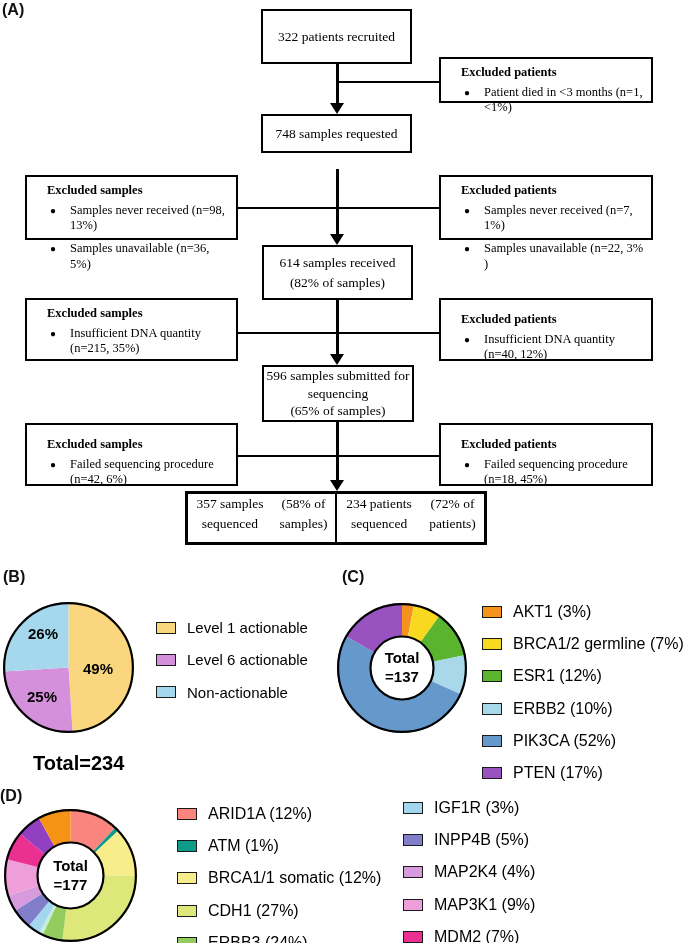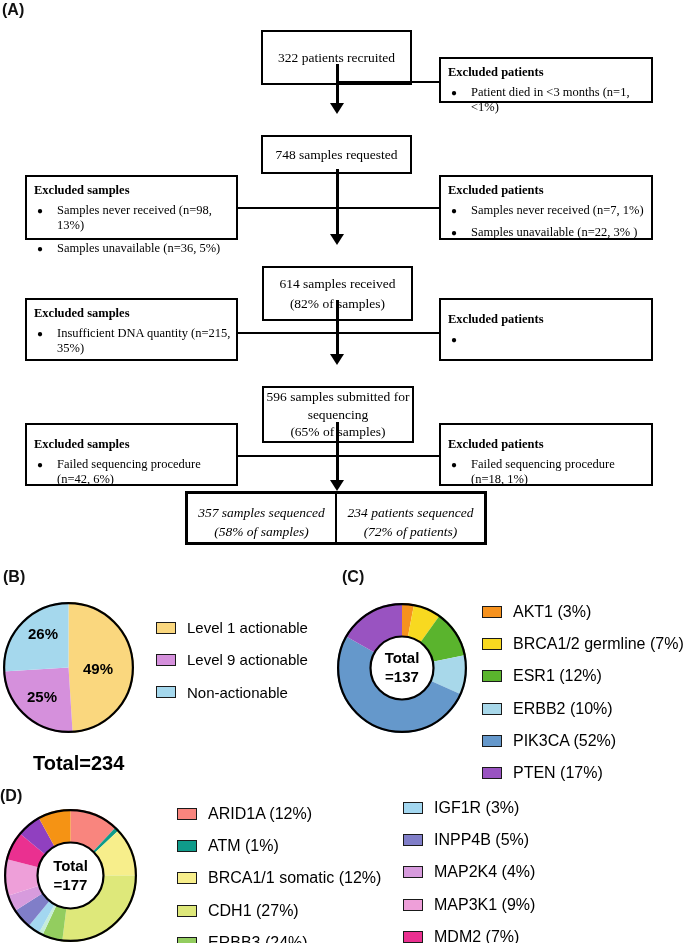--- a/index.html
+++ b/index.html
@@ -5,37 +5,37 @@
   html,body { margin:0; padding:0; background:#fff; }
   .canvas { position:relative; width:685px; height:943px; background:#fff; overflow:hidden;
             font-family:"Liberation Serif", serif; color:#000; }
 
   .panel-label { position:absolute; font-family:"Liberation Sans", sans-serif;
                  font-weight:bold; font-size:16px; color:#111; }
 
   
   .fbox { position:absolute; box-sizing:border-box; border:2px solid #000; background:#fff;
           display:flex; flex-direction:column; align-items:center; justify-content:center;
-          text-align:center; font-size:13.5px; line-height:1.45;margin-top:21px; }
+          text-align:center; font-size:13.5px; line-height:1.45; }
   .xbox { position:absolute; box-sizing:border-box; border:2.5px solid #000; background:#fff;
-          padding:6px 4px 4px 7px; font-size:12.5px; line-height:1.25; }
+          padding:6px 4px 4px 20px; font-size:12.5px; line-height:1.25; }
   .xtitle { font-weight:bold; }
   .xitem { display:flex; margin-top:4px; }
   .xitem + .xitem { margin-top:7px; }
   .bul { flex:none; width:20px; padding-left:3px; font-size:10px; padding-top:2px; }
 
   .vline { position:absolute; width:3.5px; background:#000; }
   .hline { position:absolute; height:1.5px; background:#000; }
   .arrow-down { position:absolute; width:0; height:0;
                 border-left:7px solid transparent; border-right:7px solid transparent;
                 border-top:11px solid #000; }
 
   .final-box { position:absolute; box-sizing:border-box; border:3px solid #000; background:#fff; display:flex; }
-  .final-cell { width:50%; display:flex; flex-direction:column; justify-content:flex-end;
-                text-align:center; font-size:13.5px; line-height:1.45;font-style:italic; }
+  .final-cell { width:50%; display:flex; justify-content:flex-end;
+                text-align:center; font-size:13.5px; line-height:1.45; }
   .final-cell.left { border-right:2.5px solid #000; }
 
   
   .pie-wrap { position:absolute; }
   .pie-wrap svg { display:block; }
   .pct { position:absolute; font-family:"Liberation Sans", sans-serif; font-weight:bold; font-size:15px; }
   .donut-center { position:absolute; inset:0; display:flex; flex-direction:column;
                   align-items:center; justify-content:center; text-align:center;
                   font-family:"Liberation Sans", sans-serif; font-weight:bold;
                   font-size:15px; line-height:1.25; }
@@ -110,36 +110,37 @@
     <div class="xitem">
         <span class="bul">●</span>
       <span>Insufficient DNA quantity (n=215, 35%)</span>
       </div>
   </div>
 
   <div class="xbox" style="left:439px; top:298px; width:214px; height:63px; padding-top:12px;">
     <div class="xtitle">Excluded patients</div>
     <div class="xitem">
         <span class="bul">●</span>
+      <span>Insufficient DNA quantity (n=40, 12%)</span>
       </div>
   </div>
 
   <div class="xbox" style="left:25px; top:423px; width:213px; height:63px; padding-top:12px;">
     <div class="xtitle">Excluded samples</div>
     <div class="xitem">
         <span class="bul">●</span>
       <span>Failed sequencing procedure (n=42, 6%)</span>
       </div>
   </div>
 
   <div class="xbox" style="left:439px; top:423px; width:214px; height:63px; padding-top:12px;">
     <div class="xtitle">Excluded patients</div>
     <div class="xitem">
         <span class="bul">●</span>
-      <span>Failed sequencing procedure (n=18, 1%)</span>
+      <span>Failed sequencing procedure (n=18, 45%)</span>
       </div>
   </div>
 
   <div class="final-box" style="left:185px; top:491px; width:302px; height:54px;">
     <div class="final-cell left">
       <span>357 samples sequenced</span>
       <span>(58% of samples)</span>
     </div>
     <div class="final-cell">
       <span>234 patients sequenced</span>
@@ -178,21 +179,21 @@
     <span class="pct" style="left:25px; top:23px;">26%</span>
   </div>
 
   <div class="legend" style="left:156px; top:621px; font-size:15px;">
       <div class="legend-item">
         <span class="swatch" style="background:#FAD77E"></span>
         <span class="legend-label">Level 1 actionable</span>
       </div>
       <div class="legend-item">
         <span class="swatch" style="background:#D590DC"></span>
-        <span class="legend-label">Level 9 actionable</span>
+        <span class="legend-label">Level 6 actionable</span>
       </div>
       <div class="legend-item">
         <span class="swatch" style="background:#A5D8ED"></span>
         <span class="legend-label">Non-actionable</span>
       </div>
     </div>
 
   <span class="total-label" style="left:33px; top:740px;">Total=234</span>
 
   <span class="panel-label" style="left:342px; top:568px;">(C)</span>

